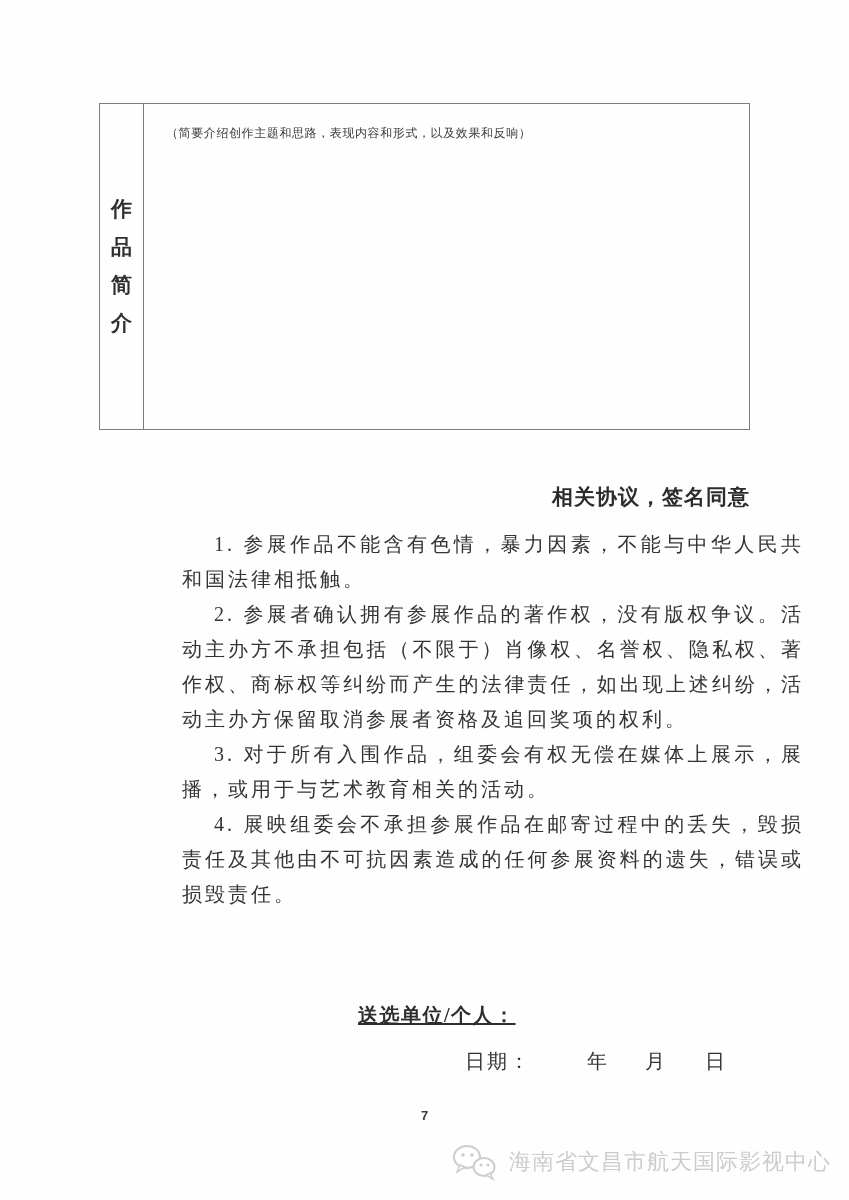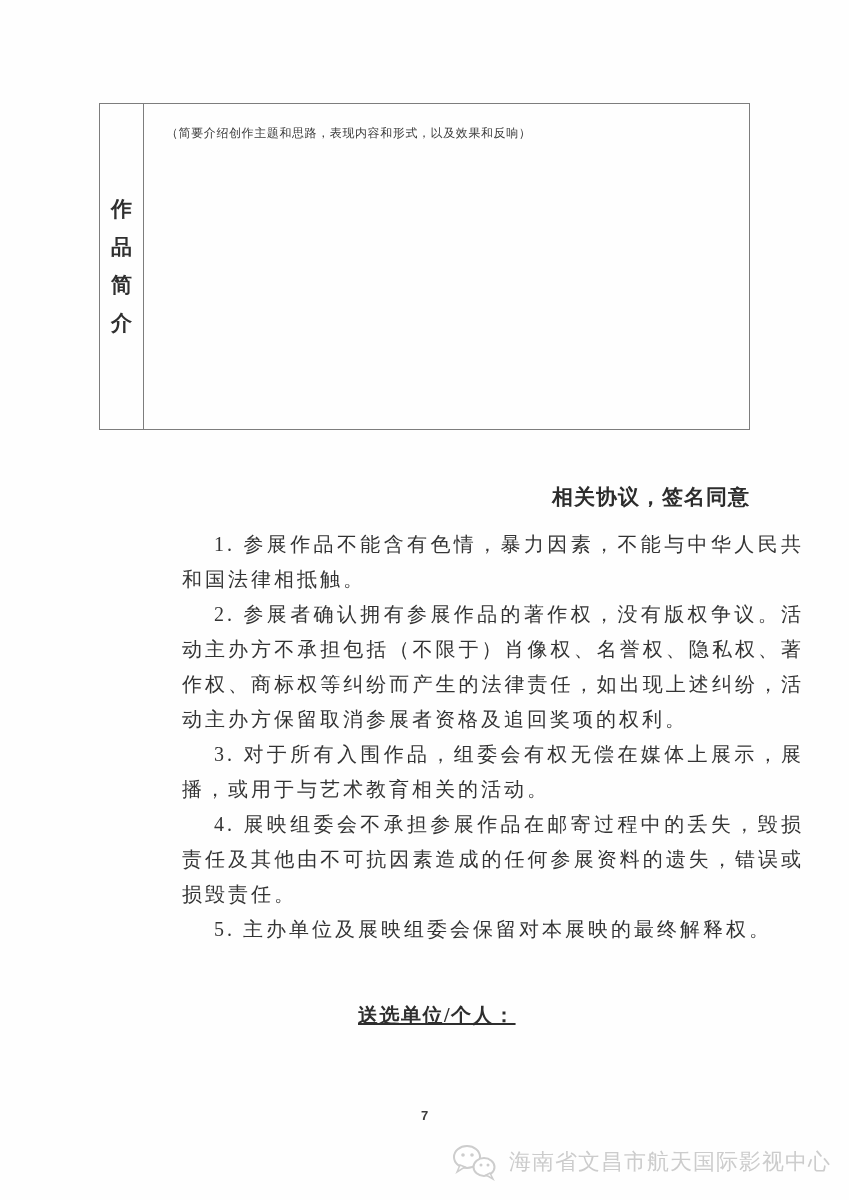--- a/index.html
+++ b/index.html
@@ -101,25 +101,27 @@
     </div>
   </div>
 
   <div class="agreement-title">相关协议，签名同意</div>
 
   <div class="agreement-body">
     <p class="clause">1. 参展作品不能含有色情，暴力因素，不能与中华人民共和国法律相抵触。</p>
     <p class="clause">2. 参展者确认拥有参展作品的著作权，没有版权争议。活动主办方不承担包括（不限于）肖像权、名誉权、隐私权、著作权、商标权等纠纷而产生的法律责任，如出现上述纠纷，活动主办方保留取消参展者资格及追回奖项的权利。</p>
     <p class="clause">3. 对于所有入围作品，组委会有权无偿在媒体上展示，展播，或用于与艺术教育相关的活动。</p>
     <p class="clause">4. 展映组委会不承担参展作品在邮寄过程中的丢失，毁损责任及其他由不可抗因素造成的任何参展资料的遗失，错误或损毁责任。</p>
-    <p class="clause">5. 主办单位及展映组委会保留对本展映的最终解释权。</p>
   </div>
 
   <div class="sign-unit">送选单位/个人：</div>
 
+  <div class="sign-date">
+    <span>日期：</span><span class="gap-year">年</span><span class="gap-month">月</span><span class="gap-day">日</span>
+  </div>
 
   <div class="page-number">7</div>
 
   <div class="watermark">
     <svg class="watermark-logo" viewBox="0 0 46 40" xmlns="http://www.w3.org/2000/svg">
       <g fill="#ffffff" stroke="#cdcdcd" stroke-width="2">
         <ellipse cx="16" cy="15" rx="13" ry="11"></ellipse>
         <path d="M9 23 L6 30 L14 25 Z" stroke-width="1.5"></path>
         <ellipse cx="33" cy="25" rx="10.5" ry="9"></ellipse>
         <path d="M39 31 L42 37 L35 33 Z" stroke-width="1.5"></path>

